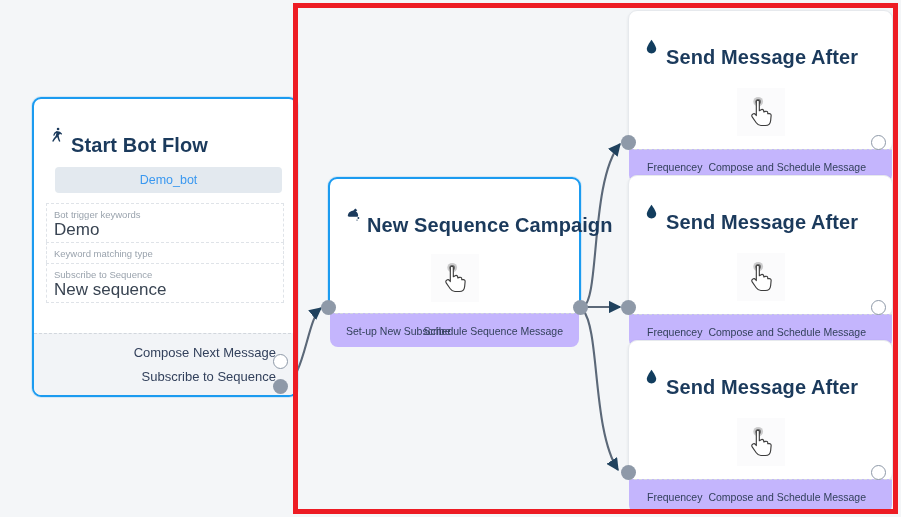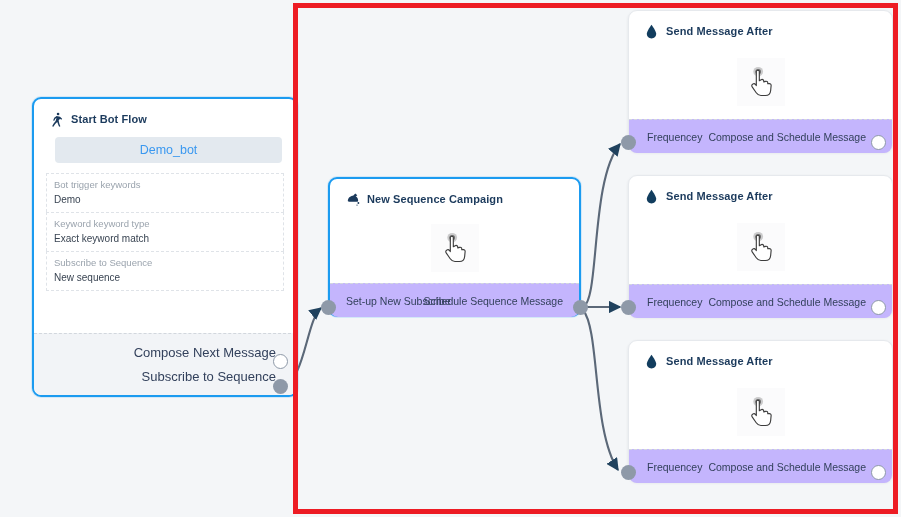--- a/index.html
+++ b/index.html
@@ -55,25 +55,26 @@
     box-shadow: 0 1px 3px rgba(16,32,56,.09);
   }
 
   .node-head {
     display: flex;
     align-items: center;
     gap: 7px;
     padding: 12px 14px 6px 14px;
   }
   .node-title {
-    font-size: 11px;
+    font-size: 20px;
     font-weight: bold;
     color: #1b3a5c;
     letter-spacing: .1px;
     white-space: nowrap;
+    margin-top: 23px;
   }
   .head-icon {
     width: 16px; height: 16px;
     display: inline-flex;
     align-items: center; justify-content: center;
     flex: 0 0 auto;
   }
 
   
   .node-body {
@@ -150,21 +151,21 @@
     padding: 4px 7px 3px 7px;
   }
   .field:last-child { border-bottom: 1px dashed #dfe3e8; }
   .field-label {
     font-size: 9.5px;
     color: #9aa3ad;
     line-height: 13px;
     white-space: nowrap;
   }
   .field-value {
-    font-size: 10px;
+    font-size: 17px;
     color: #394452;
     line-height: 18px;
     white-space: nowrap;
   }
   #start-foot {
     position: absolute;
     left: 0; right: 0; bottom: 0;
     height: 62px;
     border-top: 1px dashed #d2d7dd;
     background: #f2f4f7;
@@ -234,22 +235,21 @@
     <div class="bot-pill">
       <span>Demo_bot</span>
     </div>
 
     <div class="fields">
       <div class="field">
         <div class="field-label">Bot trigger keywords</div>
         <div class="field-value">Demo</div>
       </div>
       <div class="field">
-        <div class="field-label">Keyword keyword type</div>
-        <div class="field-value">Exact keyword match</div>
+        <div class="field-label">Keyword matching type</div>
       </div>
       <div class="field">
         <div class="field-label">Subscribe to Sequence</div>
         <div class="field-value">New sequence</div>
       </div>
     </div>
 
     <div id="start-foot">
       <div class="start-row" id="start-row-1">Compose Next Message</div>
       <div class="start-row" id="start-row-2">Subscribe to Sequence</div>

